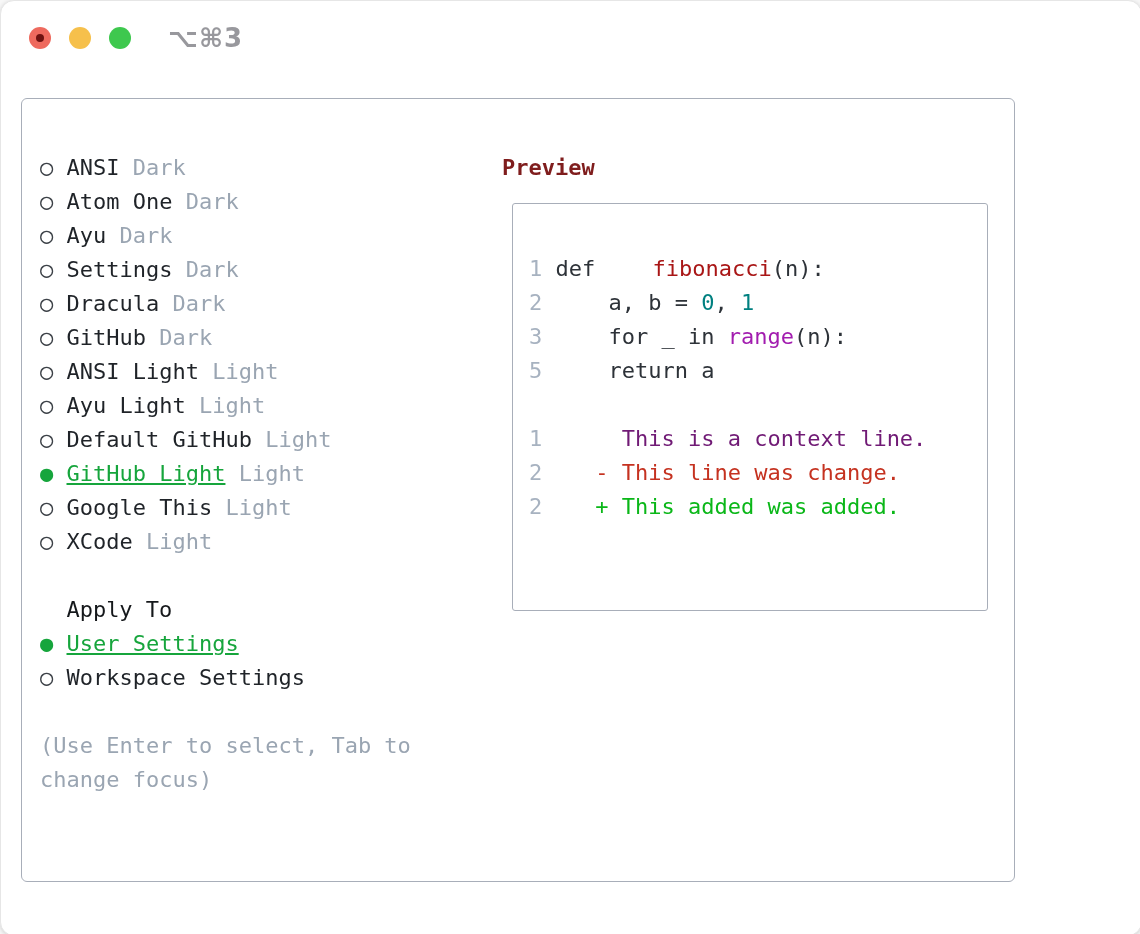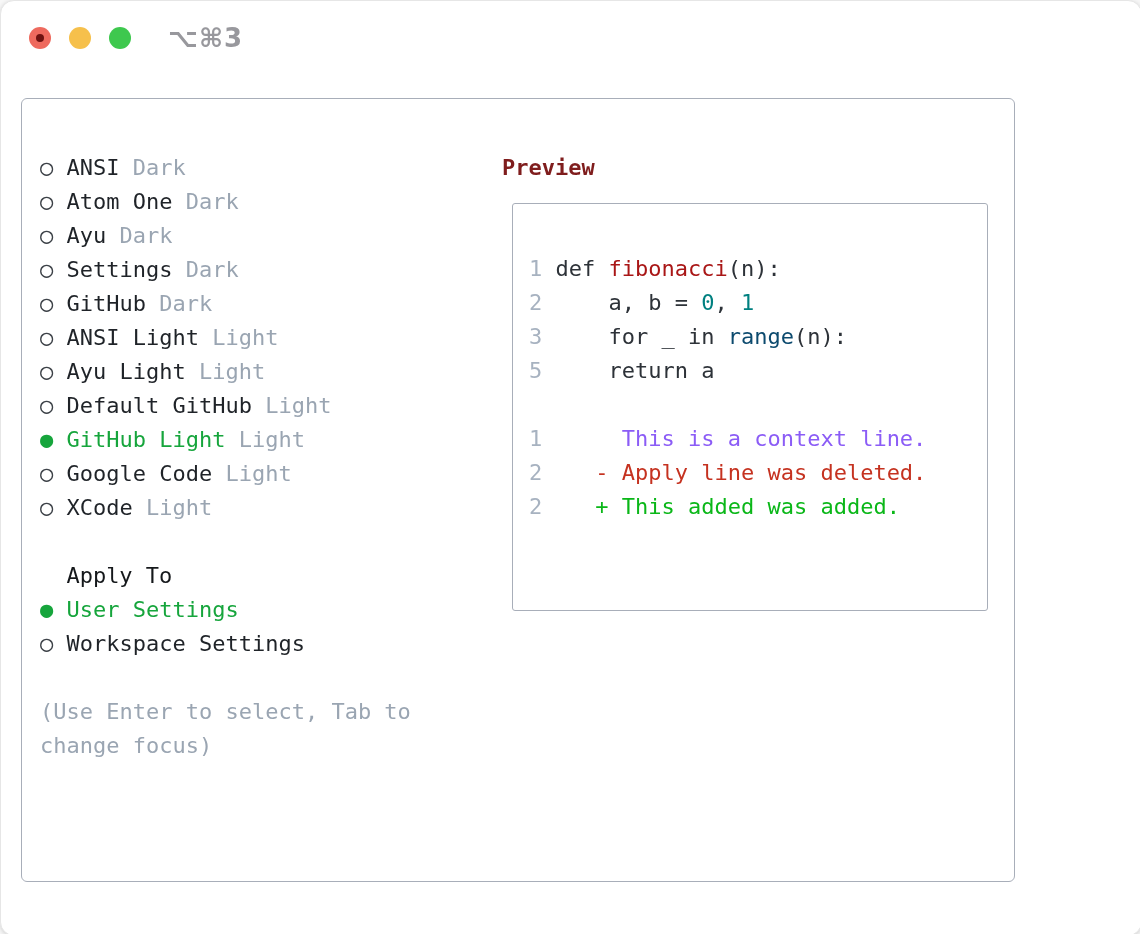--- a/index.html
+++ b/index.html
@@ -26,37 +26,37 @@
     background:#ffffff;border:1.5px solid #a8aeb9;border-radius:6px;
   }
   .row{height:34px;line-height:34px;font-size:22px;white-space:pre;color:#1f2328;}
   .spacer{height:34px;}
   .left-col{position:absolute;left:18px;top:52px;}
   .prompt{font-weight:bold;color:#0a0a0a;display:inline-block;min-width:26.4px;}
   .htext{font-weight:bold;color:#0a0a0a;}
   .bullet{color:#3c4147;}
   .bullet.sel{color:#16a53c;}
   .tname{color:#1f2328;margin-top:20px;}
-  .tname.sel{color:#16a53c;}
+  .tname.sel{color:#16a53c;text-decoration:underline;}
   .variant{color:#9aa5b2;}
   .apply-header{text-indent:26.4px;color:#15181b;}
   .hint-line{color:#9aa5b2;}
   
   .preview-title{position:absolute;left:480px;top:52px;font-weight:bold;color:#7f1d1d;}
   .preview-box{
     position:absolute;left:490px;top:104px;width:476px;height:408px;
     border:1.5px solid #a8aeb9;border-radius:3px;background:#ffffff;
     box-sizing:border-box;padding:48px 14px 0 16px;overflow:hidden;
   }
   .lnum{color:#a7b2c0;}
   .seg-code{color:#2d3238;}
-  .seg-func{color:#a91616;}
+  .seg-func{color:#a91616;margin-left:44px;}
   .seg-num{color:#008080;}
-  .seg-builtin{color:#0c4a6e;margin-top:28px;}
-  .seg-context{color:#8b5cf6;text-align:center;}
+  .seg-builtin{color:#a21caf;margin-top:28px;}
+  .seg-context{color:#701a75;text-align:center;}
   .seg-deleted{color:#c53220;}
   .seg-added{color:#0ab718;}
 </style>
 </head>
 <body>
 
 <div class="window">
   <div class="titlebar">
     <span class="light red">
         <span class="dot"></span>
@@ -66,26 +66,27 @@
     <span class="win-title">⌥⌘3</span>
   </div>
 
   <div class="panel">
     <div class="left-col">
       <div id="theme-list">
           <div class="row"><span class="bullet">○</span> <span class="tname">ANSI</span> <span class="variant">Dark</span></div>
           <div class="row"><span class="bullet">○</span> <span class="tname">Atom One</span> <span class="variant">Dark</span></div>
           <div class="row"><span class="bullet">○</span> <span class="tname">Ayu</span> <span class="variant">Dark</span></div>
           <div class="row"><span class="bullet">○</span> <span class="tname">Settings</span> <span class="variant">Dark</span></div>
+          <div class="row"><span class="bullet">○</span> <span class="tname">Dracula</span> <span class="variant">Dark</span></div>
           <div class="row"><span class="bullet">○</span> <span class="tname">GitHub</span> <span class="variant">Dark</span></div>
           <div class="row"><span class="bullet">○</span> <span class="tname">ANSI Light</span> <span class="variant">Light</span></div>
           <div class="row"><span class="bullet">○</span> <span class="tname">Ayu Light</span> <span class="variant">Light</span></div>
           <div class="row"><span class="bullet">○</span> <span class="tname">Default GitHub</span> <span class="variant">Light</span></div>
           <div class="row"><span class="bullet sel">●</span> <span class="tname sel">GitHub Light</span> <span class="variant">Light</span></div>
-          <div class="row"><span class="bullet">○</span> <span class="tname">Google Code</span> <span class="variant">Light</span></div>
+          <div class="row"><span class="bullet">○</span> <span class="tname">Google This</span> <span class="variant">Light</span></div>
           <div class="row"><span class="bullet">○</span> <span class="tname">XCode</span> <span class="variant">Light</span></div>
         </div>
       <div class="spacer"></div>
       <div class="row apply-header">Apply To</div>
       <div id="apply-to-list">
           <div class="row"><span class="bullet sel">●</span> <span class="tname sel">User Settings</span></div>
           <div class="row"><span class="bullet">○</span> <span class="tname">Workspace Settings</span></div>
         </div>
       <div class="spacer"></div>
       <div id="hint-text">
@@ -95,17 +96,17 @@
     </div>
 
     <div class="row preview-title">Preview</div>
     <div class="preview-box" id="preview-box">
         <div class="row"><span class="lnum">1 </span><span class="seg-code">def </span><span class="seg-func">fibonacci</span><span class="seg-code">(n):</span></div>
         <div class="row"><span class="lnum">2 </span><span class="seg-code">    a, b = </span><span class="seg-num">0</span><span class="seg-code">, </span><span class="seg-num">1</span></div>
         <div class="row"><span class="lnum">3 </span><span class="seg-code">    for _ in </span><span class="seg-builtin">range</span><span class="seg-code">(n):</span></div>
         <div class="row"><span class="lnum">5 </span><span class="seg-code">    return a</span></div>
         <div class="row"><span class="lnum">  </span></div>
         <div class="row"><span class="lnum">1 </span><span class="seg-context">     This is a context line.</span></div>
-        <div class="row"><span class="lnum">2 </span><span class="seg-deleted">   - Apply line was deleted.</span></div>
+        <div class="row"><span class="lnum">2 </span><span class="seg-deleted">   - This line was change.</span></div>
         <div class="row"><span class="lnum">2 </span><span class="seg-added">   + This added was added.</span></div>
       </div>
   </div>
 </div>
 
 </body></html>

